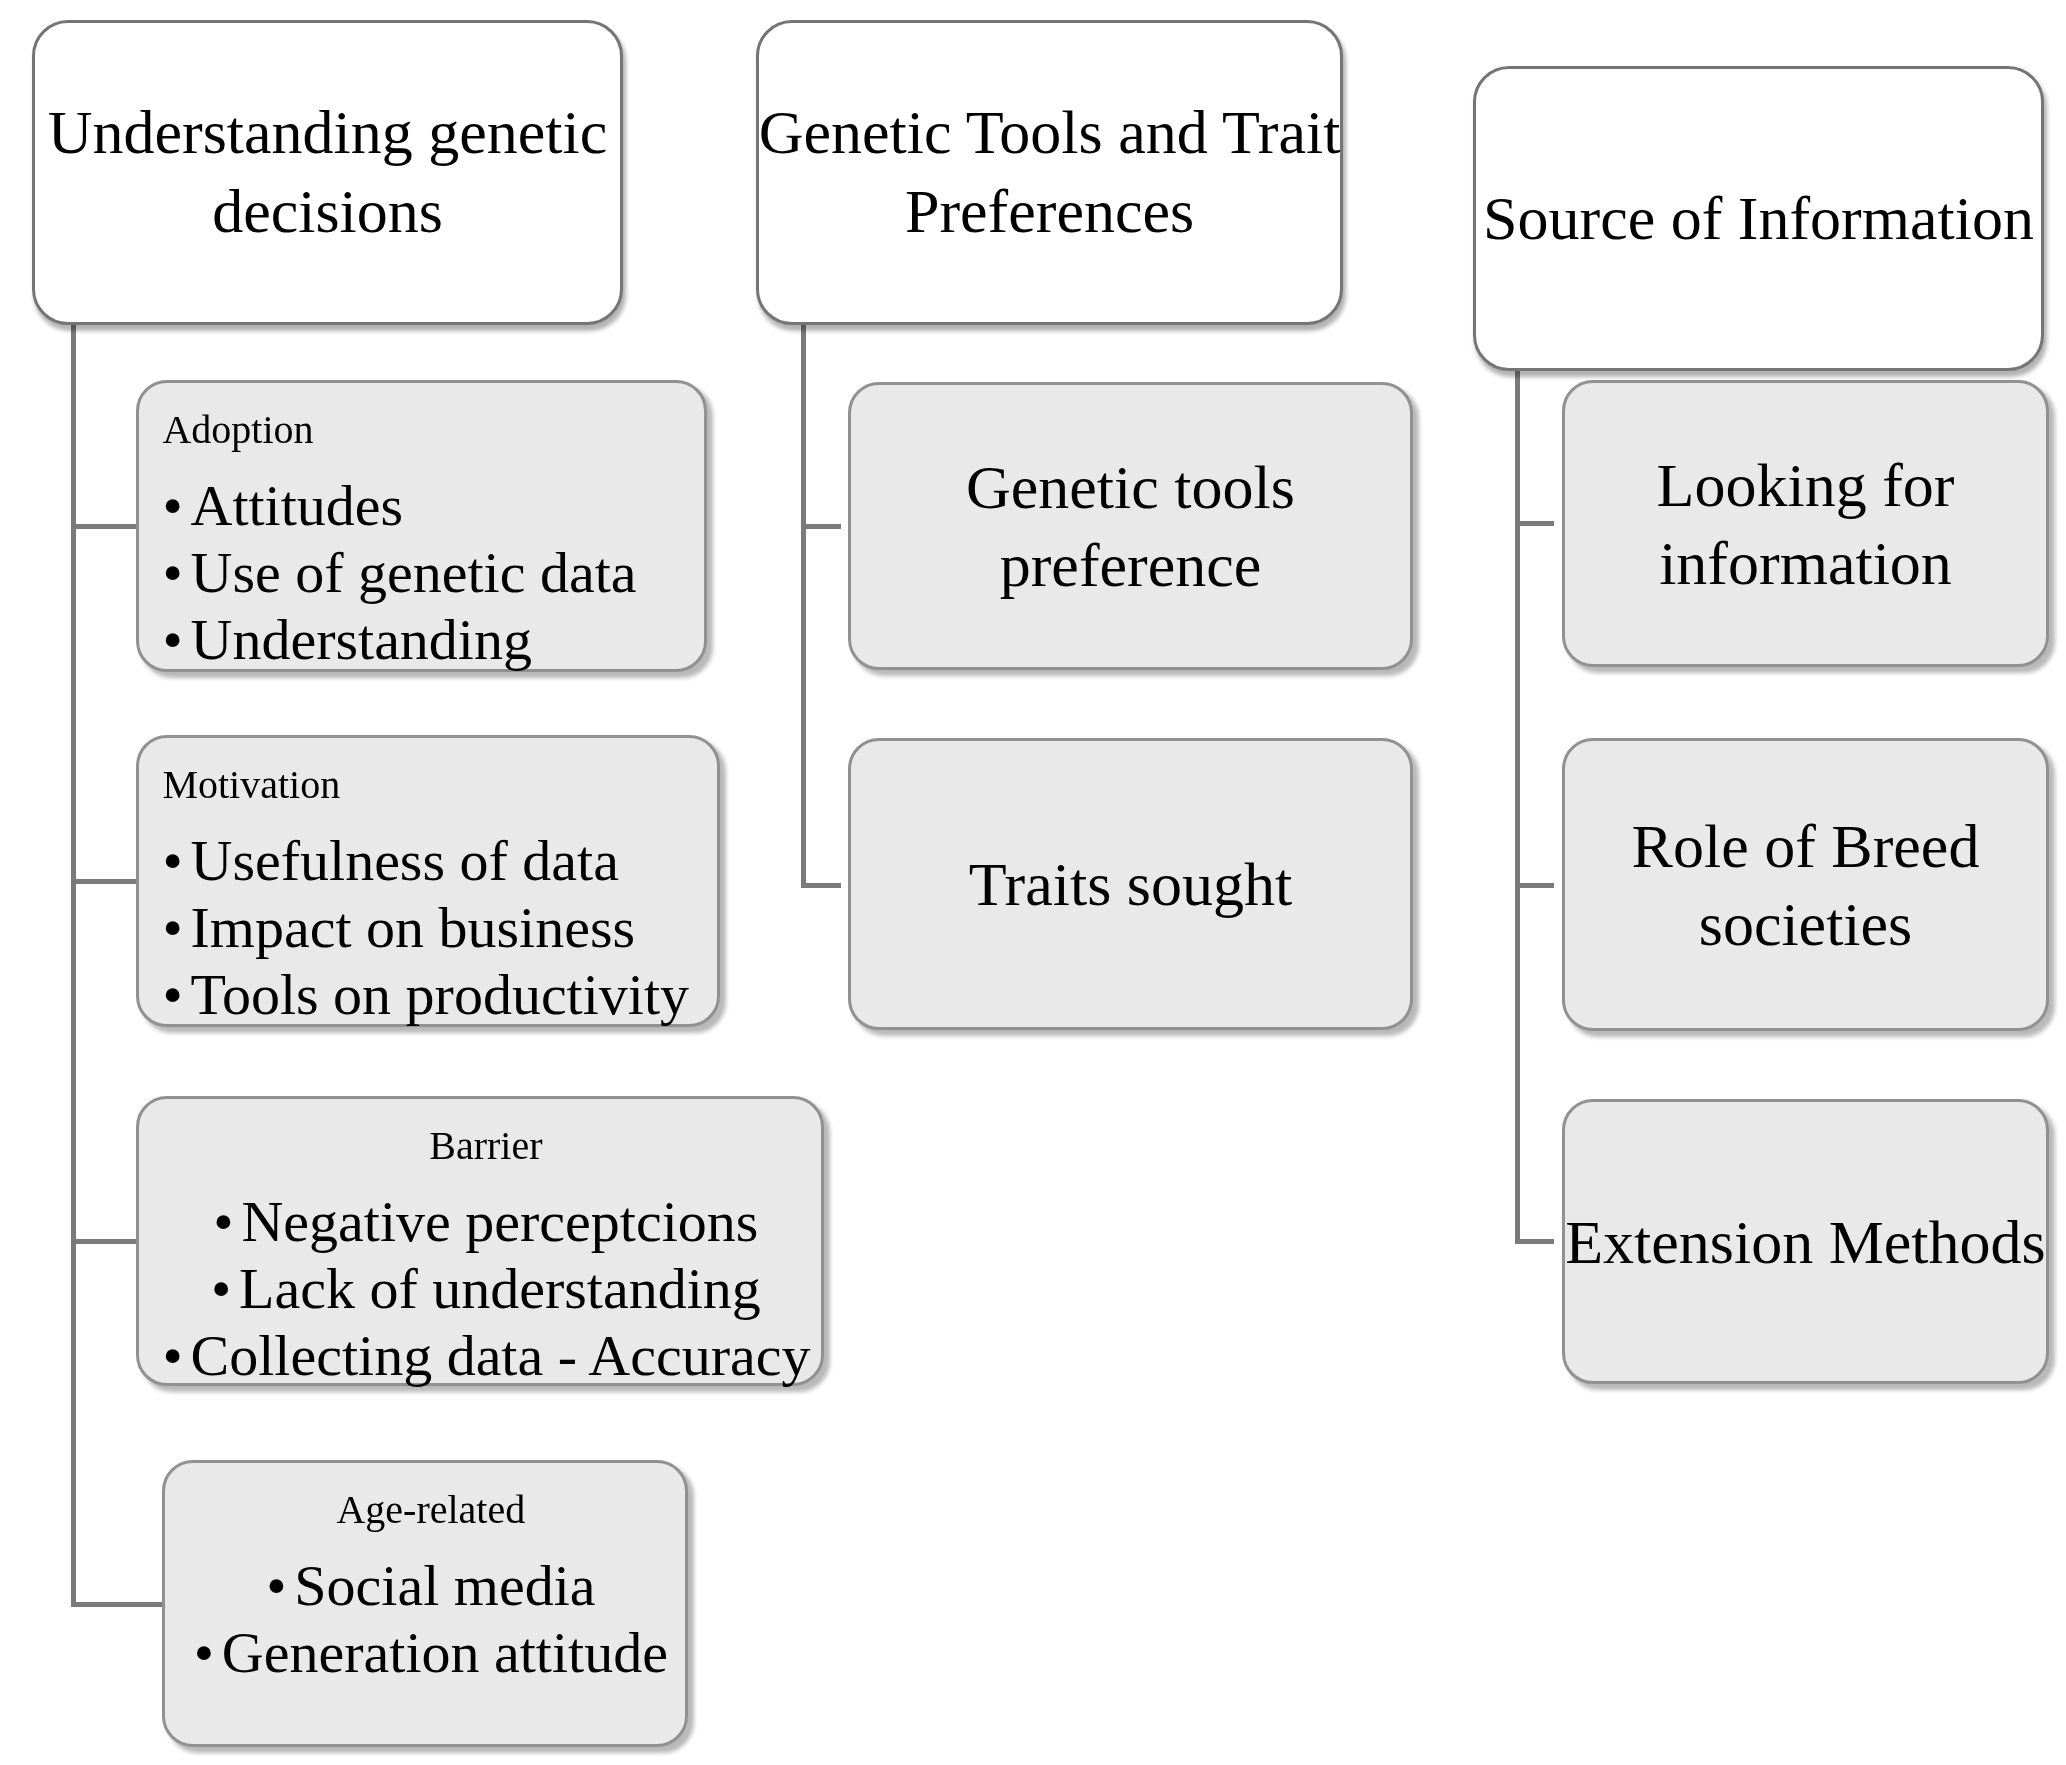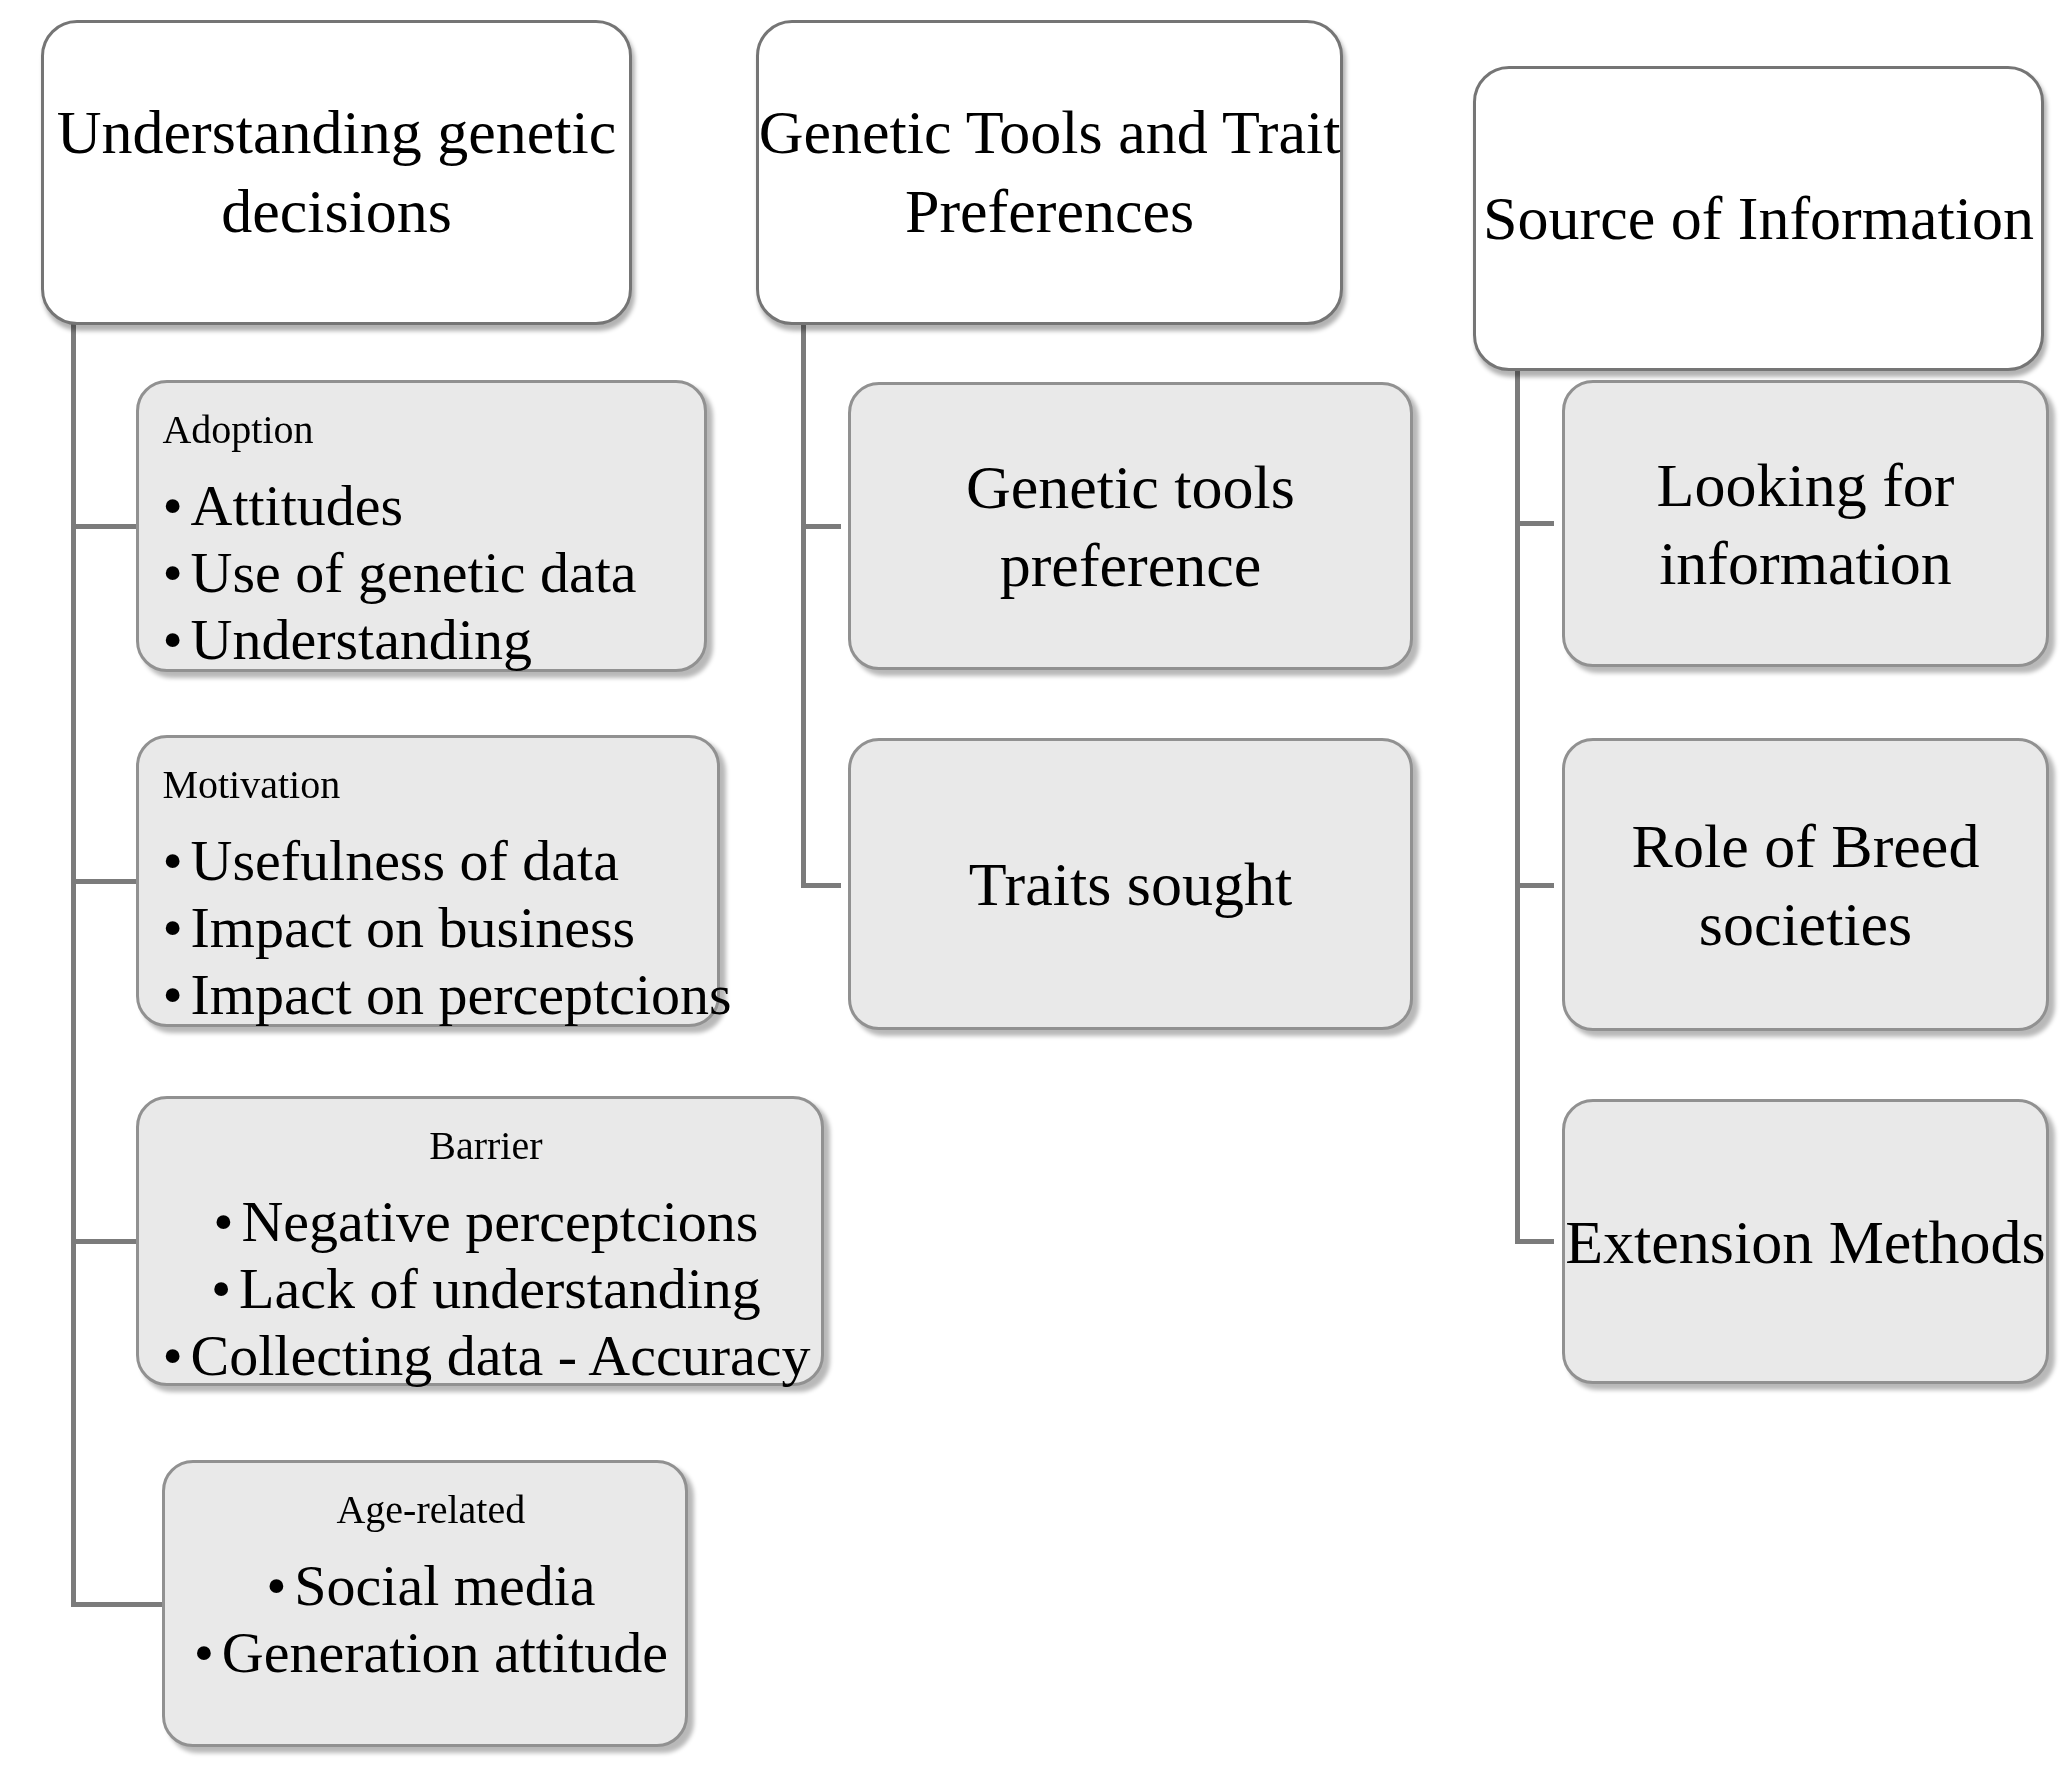--- a/index.html
+++ b/index.html
@@ -43,37 +43,37 @@
 
   <div class="conn" style="left:801px;top:324px;width:4.5px;height:563px;"></div>
   <div class="conn" style="left:801px;top:524px;width:40px;height:4.5px;"></div>
   <div class="conn" style="left:801px;top:883px;width:40px;height:4.5px;"></div>
 
   <div class="conn" style="left:1515px;top:324px;width:4.5px;height:919px;"></div>
   <div class="conn" style="left:1515px;top:521px;width:39px;height:4.5px;"></div>
   <div class="conn" style="left:1515px;top:883px;width:39px;height:4.5px;"></div>
   <div class="conn" style="left:1515px;top:1239px;width:39px;height:4.5px;"></div>
 
-  <div class="hdr" style="left:41px;top:19.5px;width:591px;height:305px;">
+  <div class="hdr" style="left:32px;top:19.5px;width:591px;height:305px;">
     <span class="line">Understanding genetic</span>
     <span class="line">decisions</span>
   </div>
 
   <div class="node list" style="left:136px;top:380px;width:571px;height:292px;">
     <div class="node-title">Adoption</div>
     <div class="bullet-row">Attitudes</div>
     <div class="bullet-row">Use of genetic data</div>
     <div class="bullet-row">Understanding</div>
   </div>
 
   <div class="node list" style="left:136px;top:735px;width:584px;height:292px;">
     <div class="node-title">Motivation</div>
     <div class="bullet-row">Usefulness of data</div>
     <div class="bullet-row">Impact on business</div>
-    <div class="bullet-row">Impact on perceptcions</div>
+    <div class="bullet-row">Tools on productivity</div>
   </div>
 
   <div class="node list" style="left:136px;top:1096px;width:688px;height:290px;text-align:center;">
     <div class="node-title">Barrier</div>
     <div class="bullet-row">Negative perceptcions</div>
     <div class="bullet-row">Lack of understanding</div>
     <div class="bullet-row">Collecting data - Accuracy</div>
   </div>
 
   <div class="node list" style="left:162px;top:1460px;width:526px;height:287px;text-align:center;">

